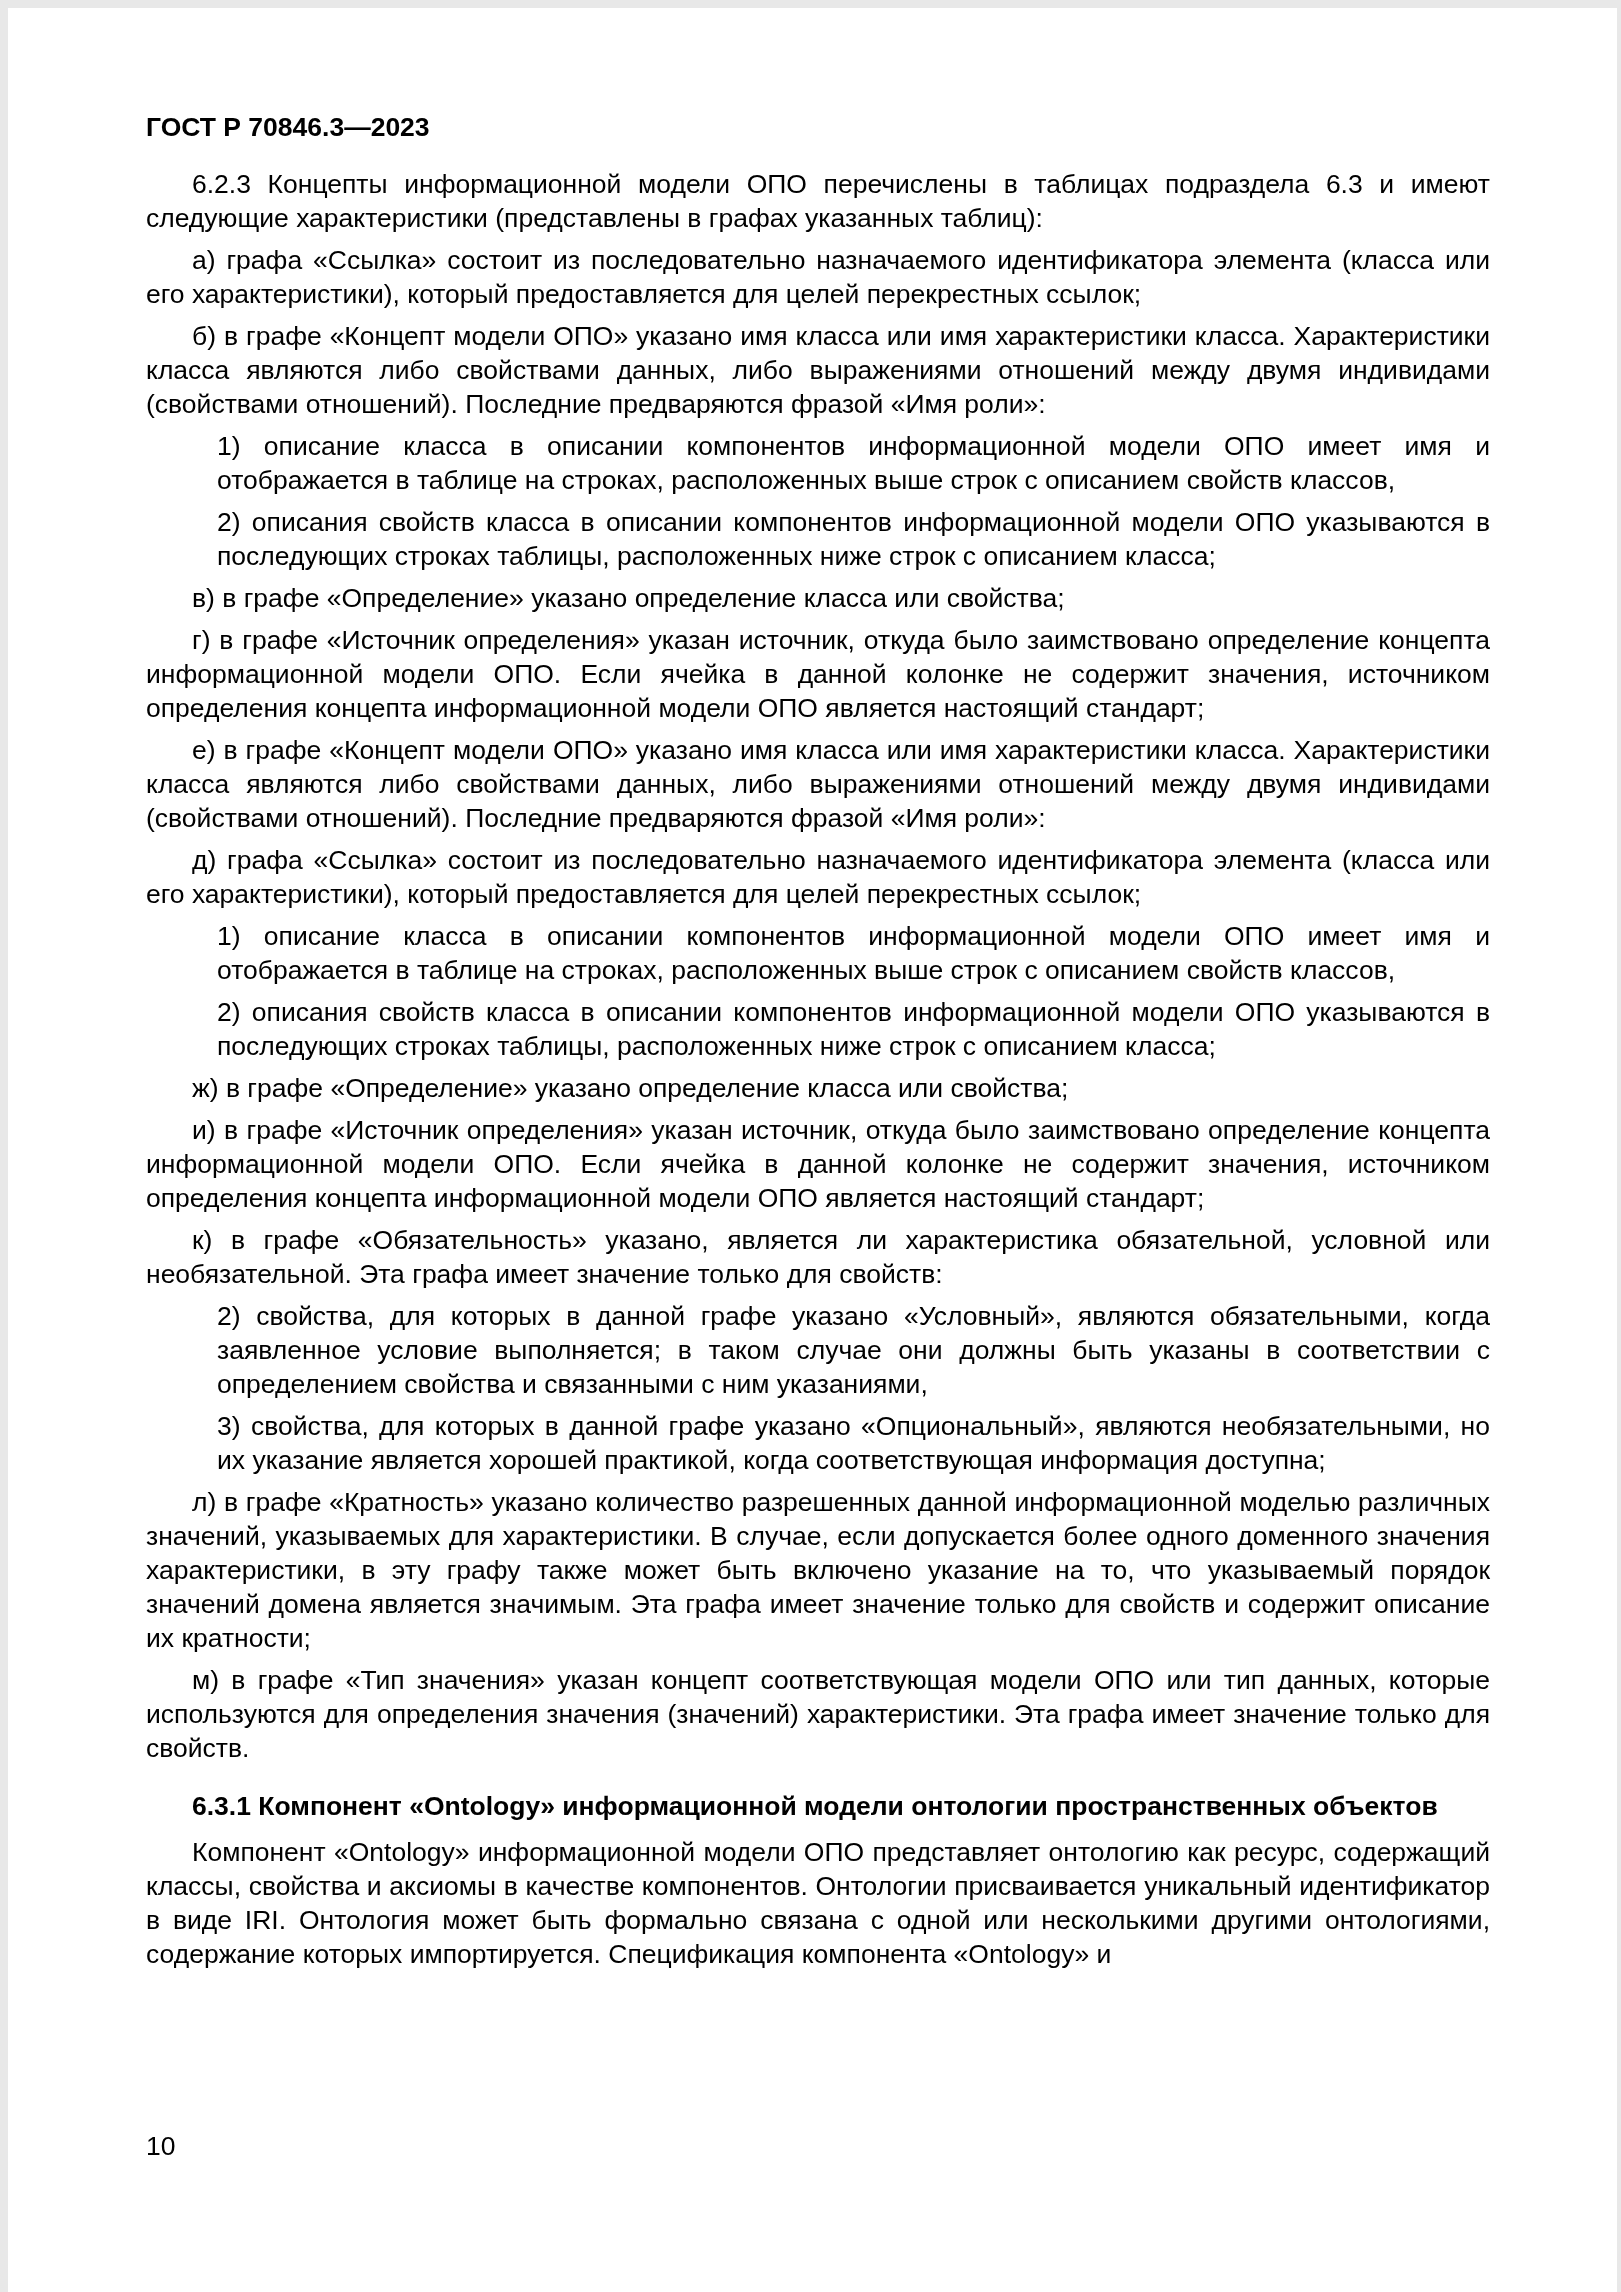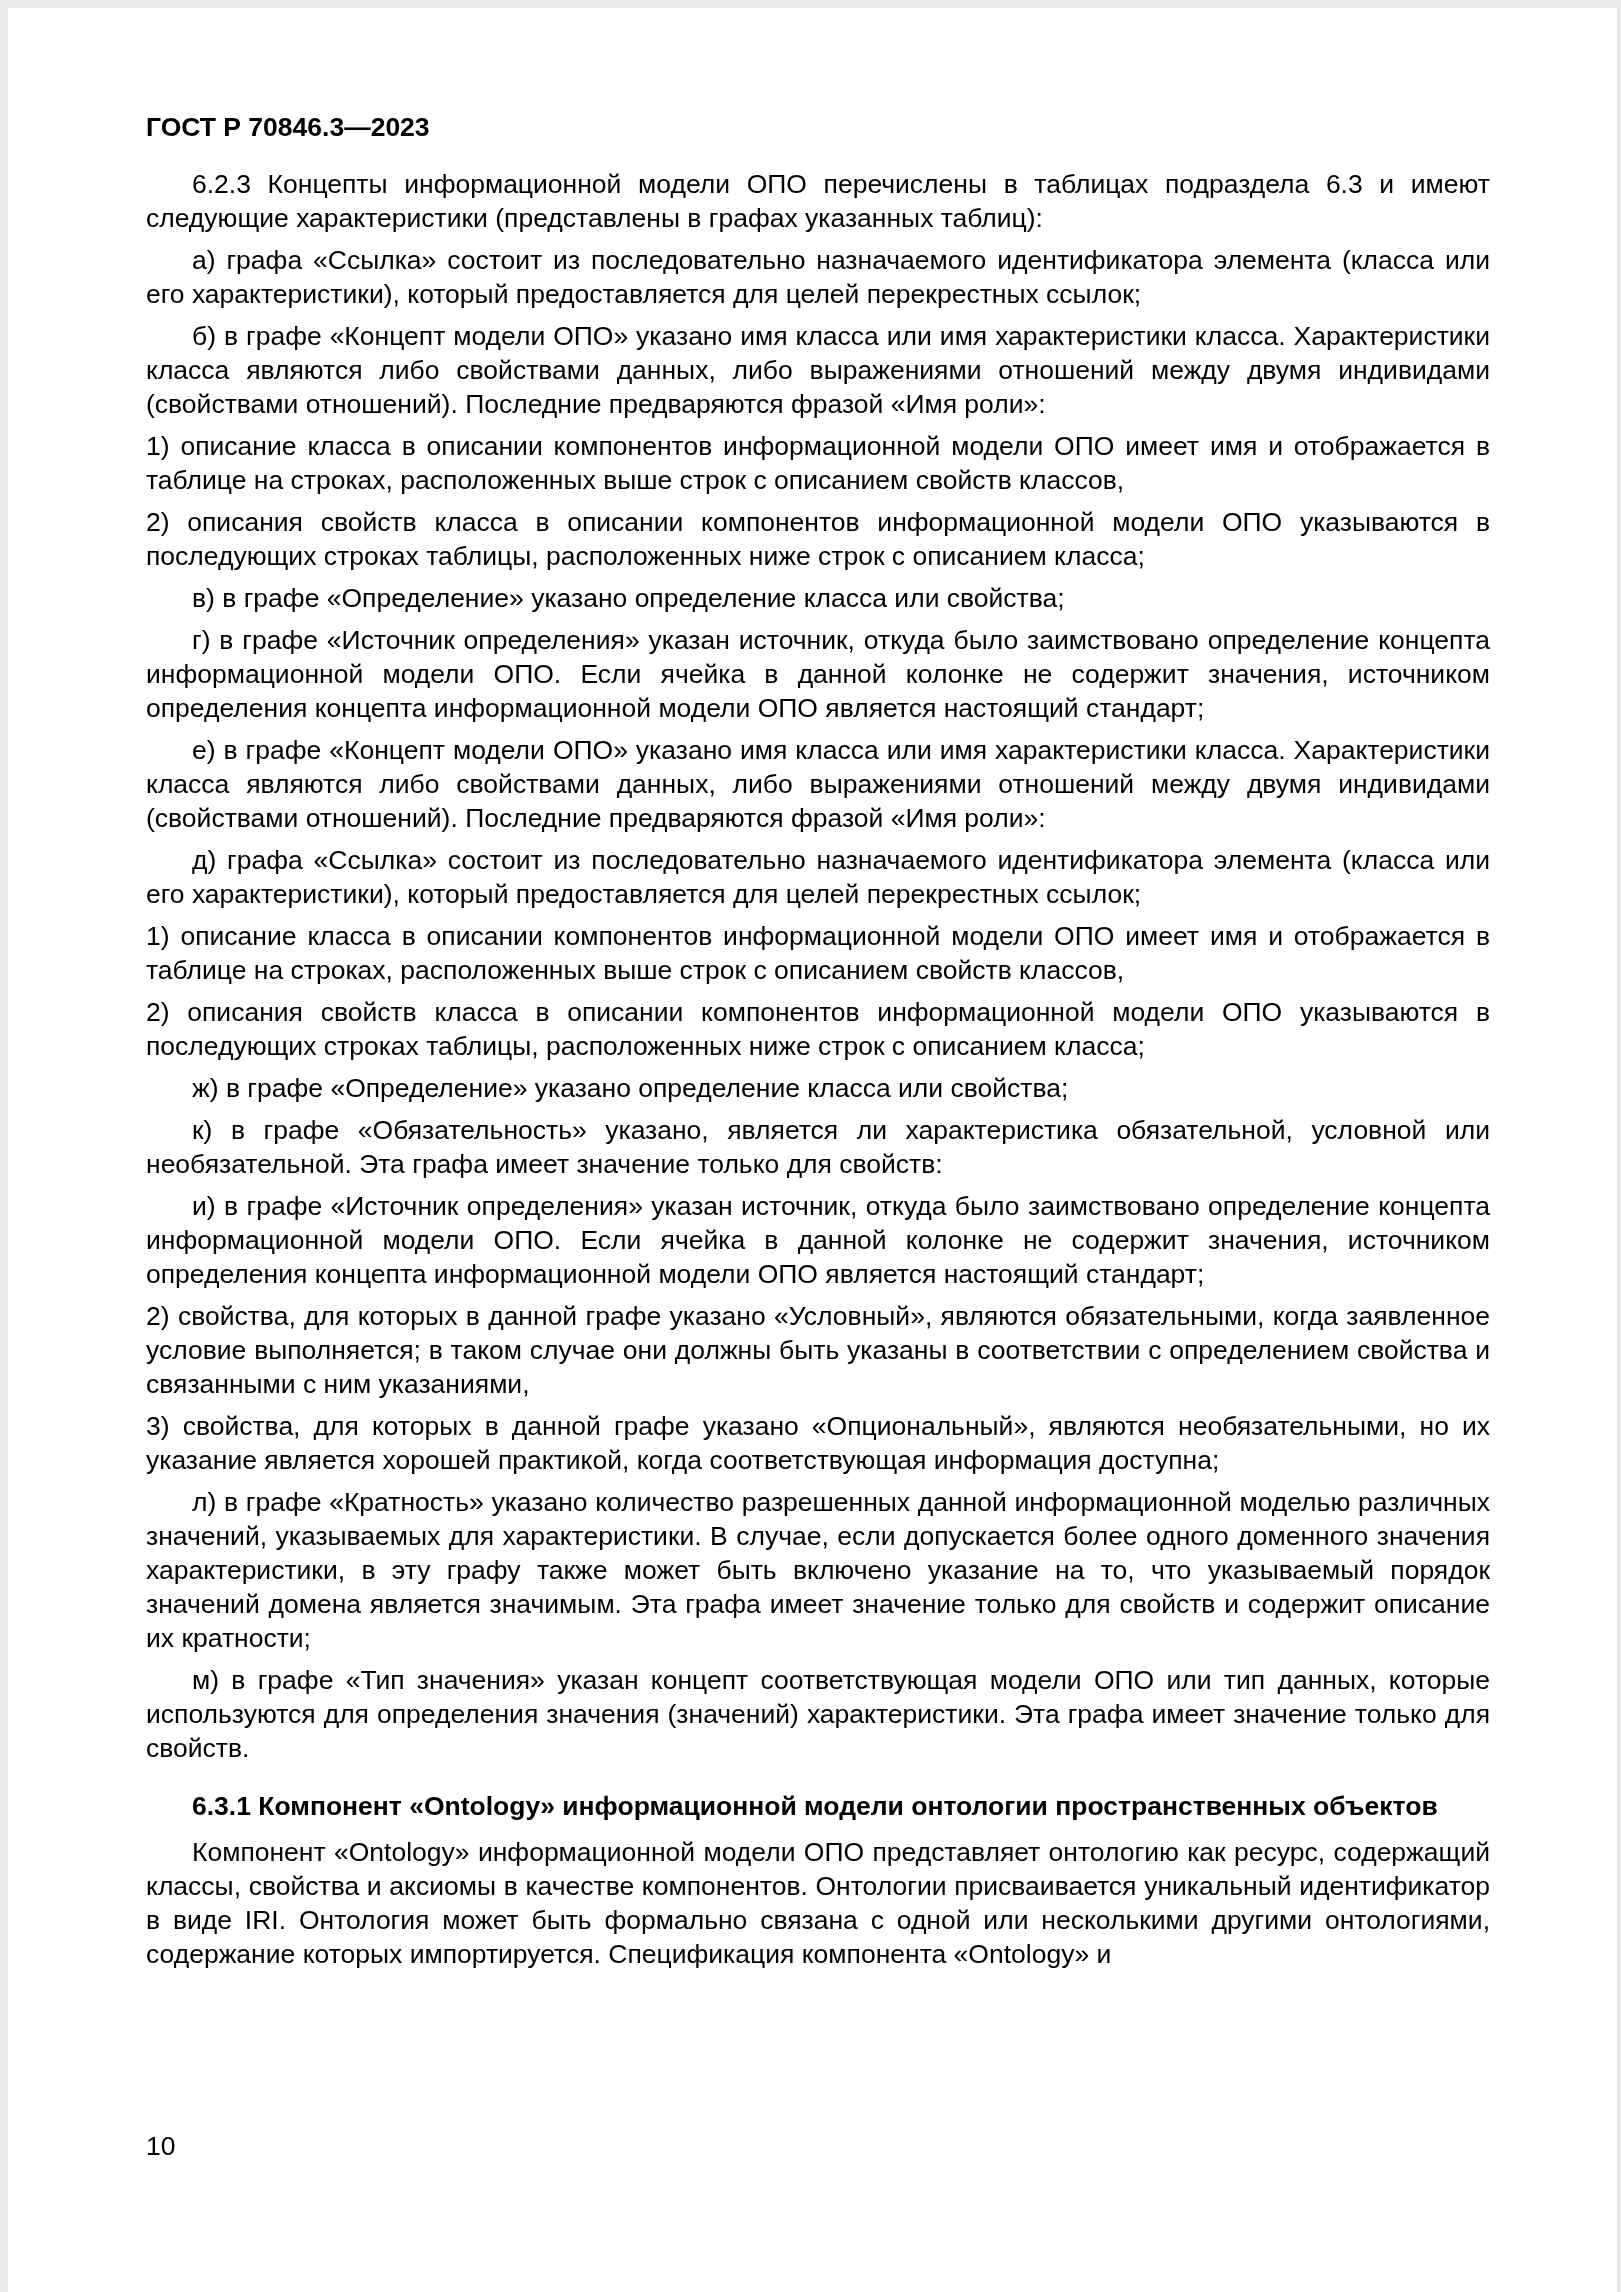--- a/index.html
+++ b/index.html
@@ -27,20 +27,21 @@
     top: 151px;
     left: 130px;
     width: 1360px;
   }
   .para {
     text-align: justify;
     text-indent: 46px;
   }
   .subitem {
     text-align: justify;
+    margin-left: 71px;
   }
   .heading-block {
     font-weight: bold;
     margin: 23.5px 0 19.6px 46px;
   }
   .heading-para {
     font-weight: bold;
     text-align: justify;
     text-indent: 46px;
     margin-bottom: 3.9px;
@@ -67,22 +68,22 @@
     <p class="para">б) в графе «Концепт модели ОПО» указано имя класса или имя характеристики класса. Характеристики класса являются либо свойствами данных, либо выражениями отношений между двумя индивидами (свойствами отношений). Последние предваряются фразой «Имя роли»:</p>
     <p class="subitem">1) описание класса в описании компонентов информационной модели ОПО имеет имя и отображается в таблице на строках, расположенных выше строк с описанием свойств классов,</p>
     <p class="subitem">2) описания свойств класса в описании компонентов информационной модели ОПО указываются в последующих строках таблицы, расположенных ниже строк с описанием класса;</p>
     <p class="para">в) в графе «Определение» указано определение класса или свойства;</p>
     <p class="para">г) в графе «Источник определения» указан источник, откуда было заимствовано определение концепта информационной модели ОПО. Если ячейка в данной колонке не содержит значения, источником определения концепта информационной модели ОПО является настоящий стандарт;</p>
     <p class="para">е) в графе «Концепт модели ОПО» указано имя класса или имя характеристики класса. Характеристики класса являются либо свойствами данных, либо выражениями отношений между двумя индивидами (свойствами отношений). Последние предваряются фразой «Имя роли»:</p>
     <p class="para">д) графа «Ссылка» состоит из последовательно назначаемого идентификатора элемента (класса или его характеристики), который предоставляется для целей перекрестных ссылок;</p>
     <p class="subitem">1) описание класса в описании компонентов информационной модели ОПО имеет имя и отображается в таблице на строках, расположенных выше строк с описанием свойств классов,</p>
     <p class="subitem">2) описания свойств класса в описании компонентов информационной модели ОПО указываются в последующих строках таблицы, расположенных ниже строк с описанием класса;</p>
     <p class="para">ж) в графе «Определение» указано определение класса или свойства;</p>
+    <p class="para">и) в графе «Источник определения» указан источник, откуда было заимствовано определение концепта информационной модели ОПО. Если ячейка в данной колонке не содержит значения, источником определения концепта информационной модели ОПО является настоящий стандарт;</p>
     <p class="para">к) в графе «Обязательность» указано, является ли характеристика обязательной, условной или необязательной. Эта графа имеет значение только для свойств:</p>
-    <p class="para">и) в графе «Источник определения» указан источник, откуда было заимствовано определение концепта информационной модели ОПО. Если ячейка в данной колонке не содержит значения, источником определения концепта информационной модели ОПО является настоящий стандарт;</p>
     <p class="subitem">2) свойства, для которых в данной графе указано «Условный», являются обязательными, когда заявленное условие выполняется; в таком случае они должны быть указаны в соответствии с определением свойства и связанными с ним указаниями,</p>
     <p class="subitem">3) свойства, для которых в данной графе указано «Опциональный», являются необязательными, но их указание является хорошей практикой, когда соответствующая информация доступна;</p>
     <p class="para">л) в графе «Кратность» указано количество разрешенных данной информационной моделью различных значений, указываемых для характеристики. В случае, если допускается более одного доменного значения характеристики, в эту графу также может быть включено указание на то, что указываемый порядок значений домена является значимым. Эта графа имеет значение только для свойств и содержит описание их кратности;</p>
     <p class="para">м) в графе «Тип значения» указан концепт соответствующая модели ОПО или тип данных, которые используются для определения значения (значений) характеристики. Эта графа имеет значение только для свойств.</p>
     <p class="heading-para">6.3.1 Компонент «Ontology» информационной модели онтологии пространственных объектов</p>
     <p class="para">Компонент «Ontology» информационной модели ОПО представляет онтологию как ресурс, содержащий классы, свойства и аксиомы в качестве компонентов. Онтологии присваивается уникальный идентификатор в виде IRI. Онтология может быть формально связана с одной или несколькими другими онтологиями, содержание которых импортируется. Спецификация компонента «Ontology» и</p>
   </main>
 
   <footer class="page-footer">
     <span>10</span>

